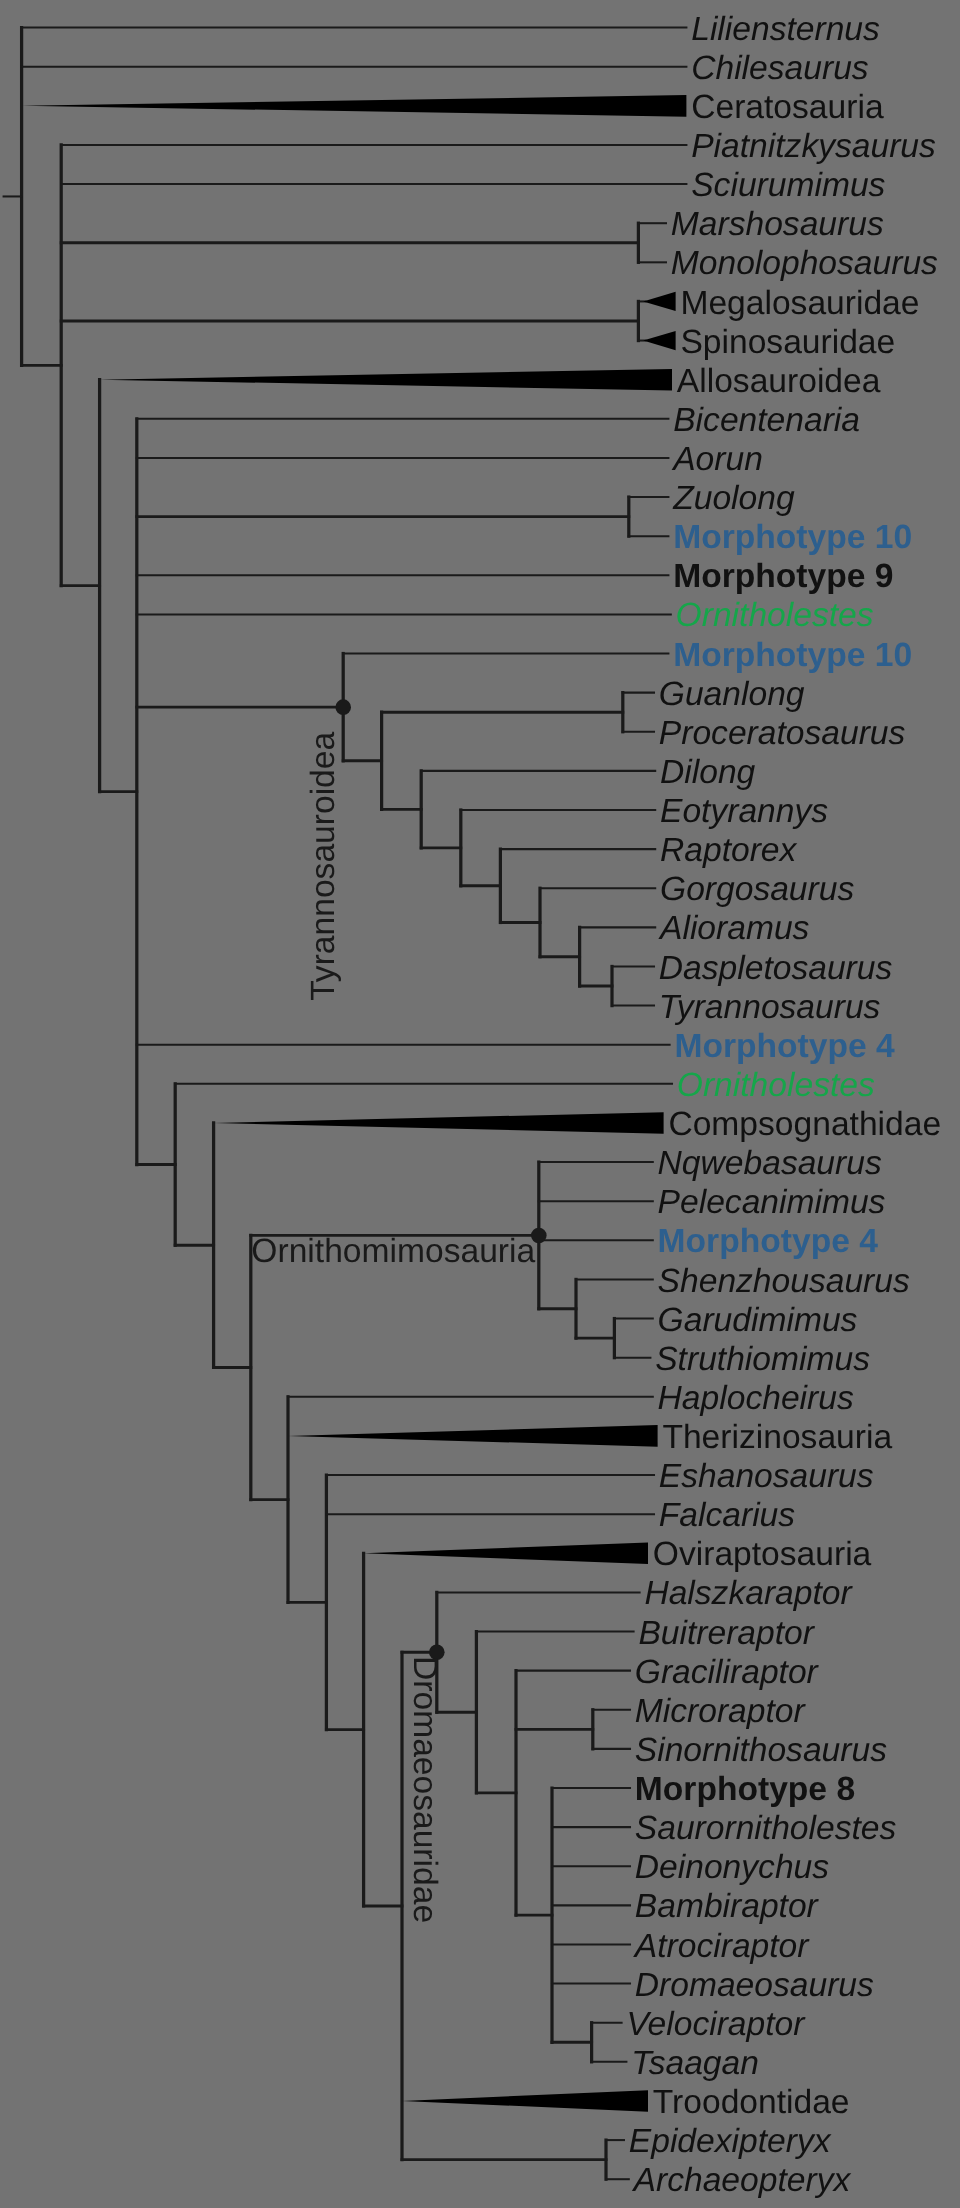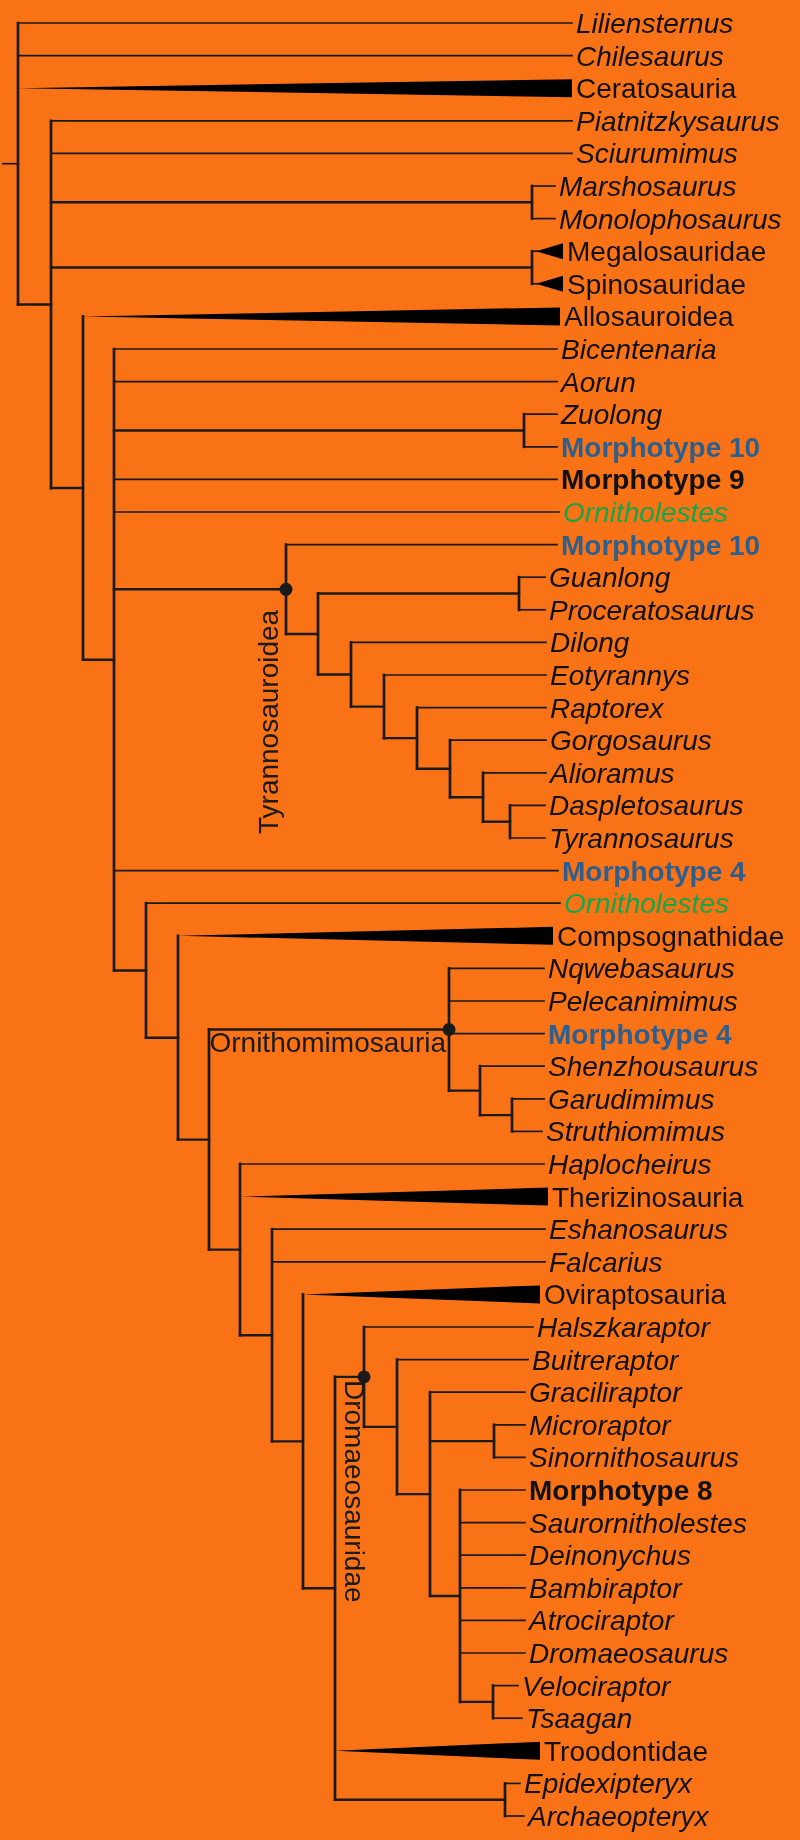--- a/index.html
+++ b/index.html
@@ -1,16 +1,16 @@
 <!DOCTYPE html>
 <html><head>
 <meta charset="utf-8">
 <style>
   html,body{margin:0;padding:0;background:#ffffff;}
-  .stage{position:relative;width:800px;height:1840px;background:#f97316;overflow:hidden;text-align:right;}
+  .stage{position:relative;width:800px;height:1840px;background:#737373;overflow:hidden;text-align:right;}
   svg text{font-family:"Liberation Sans","DejaVu Sans",sans-serif;}
 </style>
 </head>
 <body>
 
 <div class="stage">
   <svg id="tree-svg" xmlns="http://www.w3.org/2000/svg" width="800" height="1840" viewBox="0 0 800 1840">
       <line x1="18" y1="23" x2="18" y2="304.4306823730469" stroke="#1a1a1a" stroke-width="2.7" stroke-linecap="square"></line>
       <line x1="18" y1="23" x2="572" y2="23" stroke="#1a1a1a" stroke-width="1.7" stroke-linecap="square"></line>
       <text x="576" y="33.08" fill="#111111" font-size="28" font-style="italic" font-weight="normal">Liliensternus</text>

